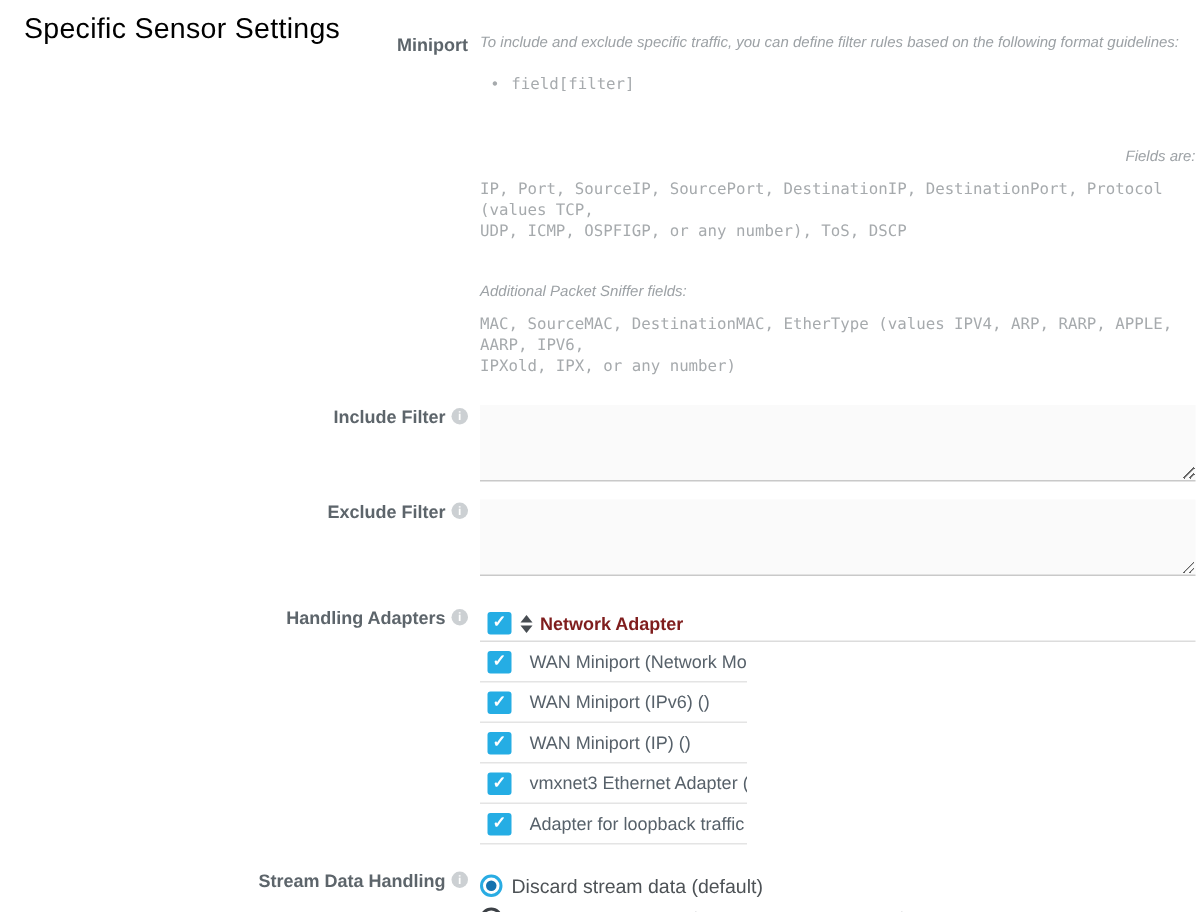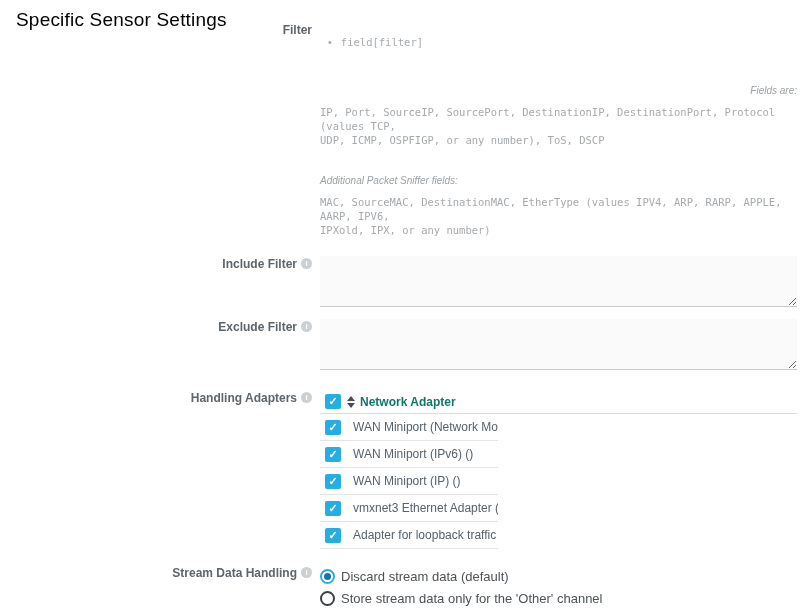--- a/index.html
+++ b/index.html
@@ -143,21 +143,21 @@
   .tri-down {
     width: 0; height: 0;
     border-left: 4px solid transparent;
     border-right: 4px solid transparent;
     border-top: 5px solid #474d52;
   }
   .adapter-col-header {
     margin-left: 5px;
     font-size: 12px;
     font-weight: 700;
-    color: #0f766e;
+    color: #7f1d1d;
     white-space: nowrap;
   }
   .adapter-name {
     margin-left: 12px;
     font-size: 12px;
     color: #57616a;
     white-space: nowrap;
     overflow: hidden;
   }
 
@@ -192,23 +192,24 @@
 <body>
 
 <div class="page">
 
   <h2 class="page-title">Specific Sensor Settings</h2>
 
   <div class="form">
 
     <div class="form-row">
       <div class="label-cell">
-        <span class="field-label">Filter</span>
-      </div>
-      <div class="content-cell">
+        <span class="field-label">Miniport</span>
+      </div>
+      <div class="content-cell">
+        <div class="help-italic">To include and exclude specific traffic, you can define filter rules based on the following format guidelines:</div>
         <div class="bullet-line">
           <span class="bullet-dot">•</span>
           <span class="mono-text">field[filter]</span>
         </div>
         <div class="help-italic fields-heading">Fields are:</div>
         <div class="mono-text fields-list">IP, Port, SourceIP, SourcePort, DestinationIP, DestinationPort, Protocol (values TCP,
 UDP, ICMP, OSPFIGP, or any number), ToS, DSCP</div>
         <div class="help-italic additional-heading">Additional Packet Sniffer fields:</div>
         <div class="mono-text additional-list">MAC, SourceMAC, DestinationMAC, EtherType (values IPV4, ARP, RARP, APPLE, AARP, IPV6,
 IPXold, IPX, or any number)</div>

